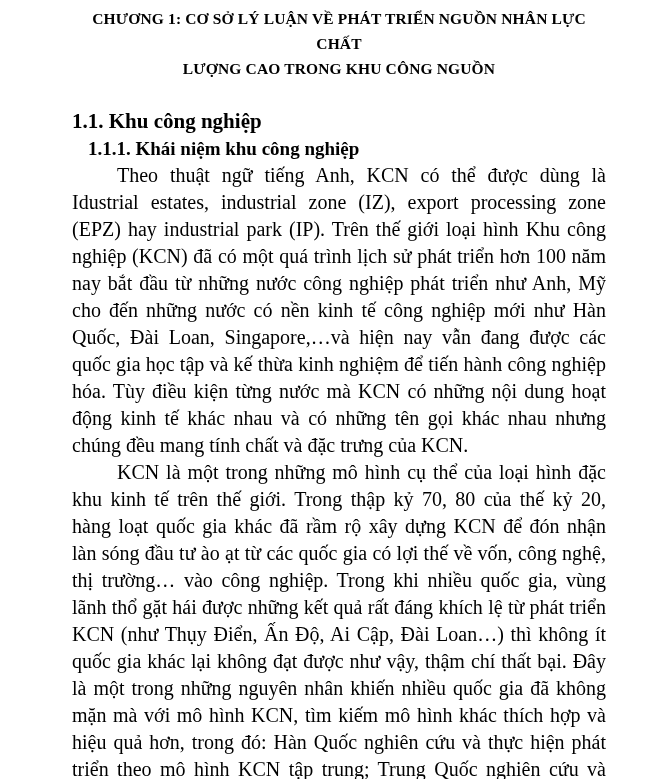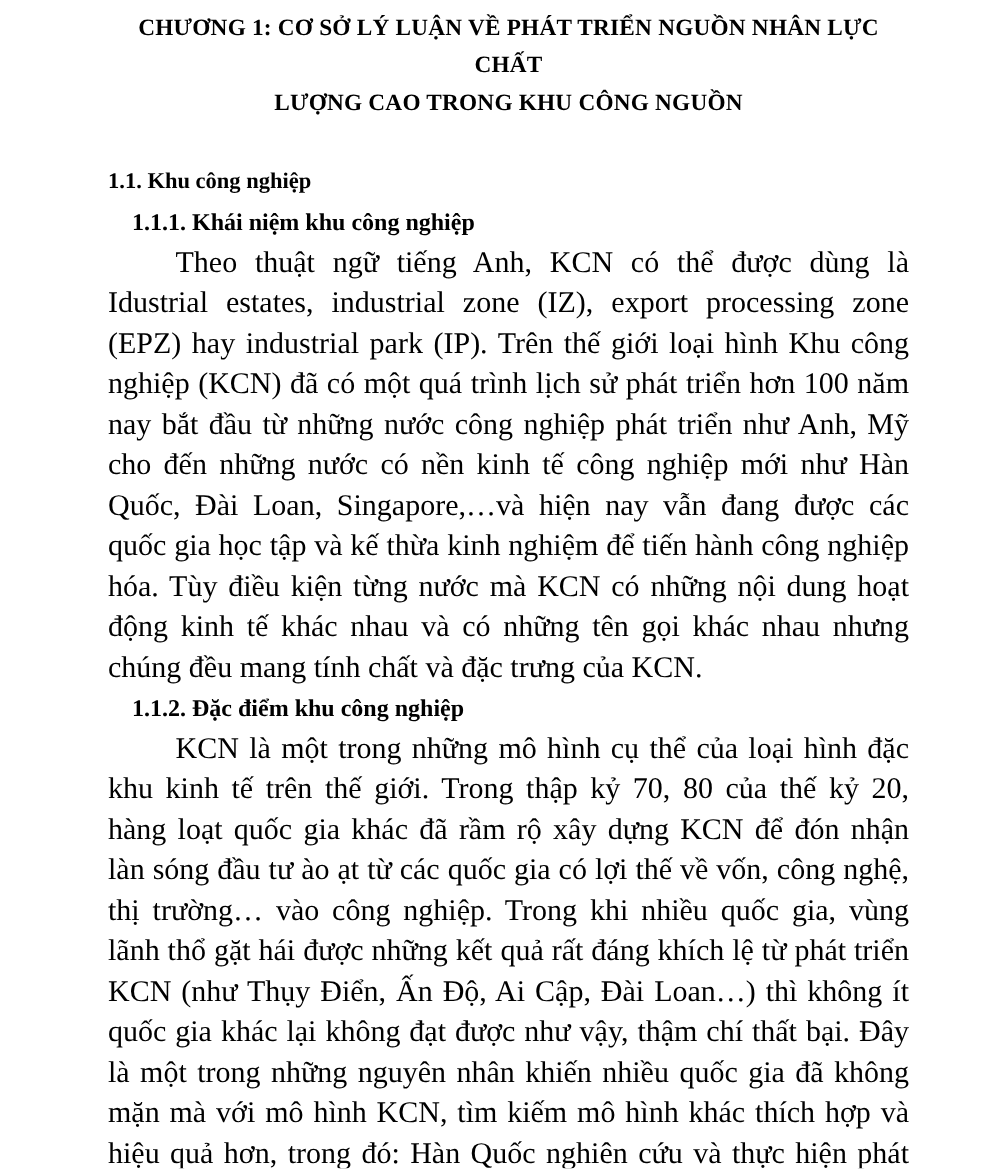--- a/index.html
+++ b/index.html
@@ -46,29 +46,29 @@
     display: block;
   }
 
   .title-spacer {
     height: 27px;
   }
 
   
   .h-lvl2 {
     font-weight: bold;
-    font-size: 15px;
+    font-size: 21px;
     line-height: 27px;
     margin: 0;
     text-indent: 0;
   }
 
   .h-lvl3 {
     font-weight: bold;
-    font-size: 16px;
+    font-size: 19px;
     line-height: 27px;
     margin: 0;
     padding-left: 16px;
   }
 
   
   .body-par {
     font-size: 20px;
     line-height: 27px;
     margin: 0;
@@ -95,20 +95,19 @@
     </div>
 
     <div class="title-spacer"></div>
 
     <h2 class="h-lvl2">1.1. Khu công nghiệp</h2>
 
     <h3 class="h-lvl3">1.1.1. Khái niệm khu công nghiệp</h3>
 
     <p class="body-par">Theo thuật ngữ tiếng Anh, KCN có thể được dùng là Idustrial estates, industrial zone (IZ), export processing zone (EPZ) hay industrial park (IP). Trên thế giới loại hình Khu công nghiệp (KCN) đã có một quá trình lịch sử phát triển hơn 100 năm nay bắt đầu từ những nước công nghiệp phát triển như Anh, Mỹ cho đến những nước có nền kinh tế công nghiệp mới như Hàn Quốc, Đài Loan, Singapore,…và hiện nay vẫn đang được các quốc gia học tập và kế thừa kinh nghiệm để tiến hành công nghiệp hóa. Tùy điều kiện từng nước mà KCN có những nội dung hoạt động kinh tế khác nhau và có những tên gọi khác nhau nhưng chúng đều mang tính chất và đặc trưng của KCN.</p>
 
-    <h3 class="h-lvl3">1.1.2. Đặc điểm khu công nghiệp</h3>
 
     <p class="body-par loose">KCN là một trong những mô hình cụ thể của loại hình  đặc khu kinh tế trên thế giới. Trong thập kỷ 70, 80 của thế kỷ 20, hàng loạt quốc gia khác đã rầm rộ xây dựng KCN  để đón nhận làn sóng đầu tư ào  ạt từ các quốc gia có lợi  thế  về  vốn,  công  nghệ,  thị  trường…  vào  công  nghiệp.  Trong  khi  nhiều quốc gia, vùng lãnh thổ gặt hái được những kết quả rất đáng khích lệ từ phát triển KCN  (như Thụy Điển, Ấn Độ, Ai Cập, Đài Loan…) thì không ít quốc gia  khác  lại  không  đạt  được  như  vậy,  thậm  chí  thất bại.  Đây  là  một  trong những  nguyên  nhân  khiến  nhiều  quốc  gia  đã  không  mặn  mà  với  mô  hình KCN, tìm kiếm mô hình khác thích hợp và hiệu quả hơn, trong đó: Hàn Quốc nghiên cứu và thực hiện phát triển theo mô hình KCN tập trung; Trung Quốc nghiên cứu và thực hiện phát triển theo mô hình KCN Hương Trấn (thu hút các doanh nghiệp nhỏ và vừa trong nước đầu tư vào các ngành công nghiệp, dịch vụ), mô hình KKT mở (qui mô rất lớn về không gian và địa bàn, đa dạng về  ngành  nghề,  trong  đó công  nghiệp  được  chú  trọng  để  khuyến  khích  các doanh nghiệp trong nước và nước ngoài đầu tư).</p>
 
     <h2 class="h-lvl2">1.2. Phát triển nguồn nhân lực chất lượng cao trong các khu công nghiệp</h2>
 
   </div>
 </div>
 
 </body></html>

